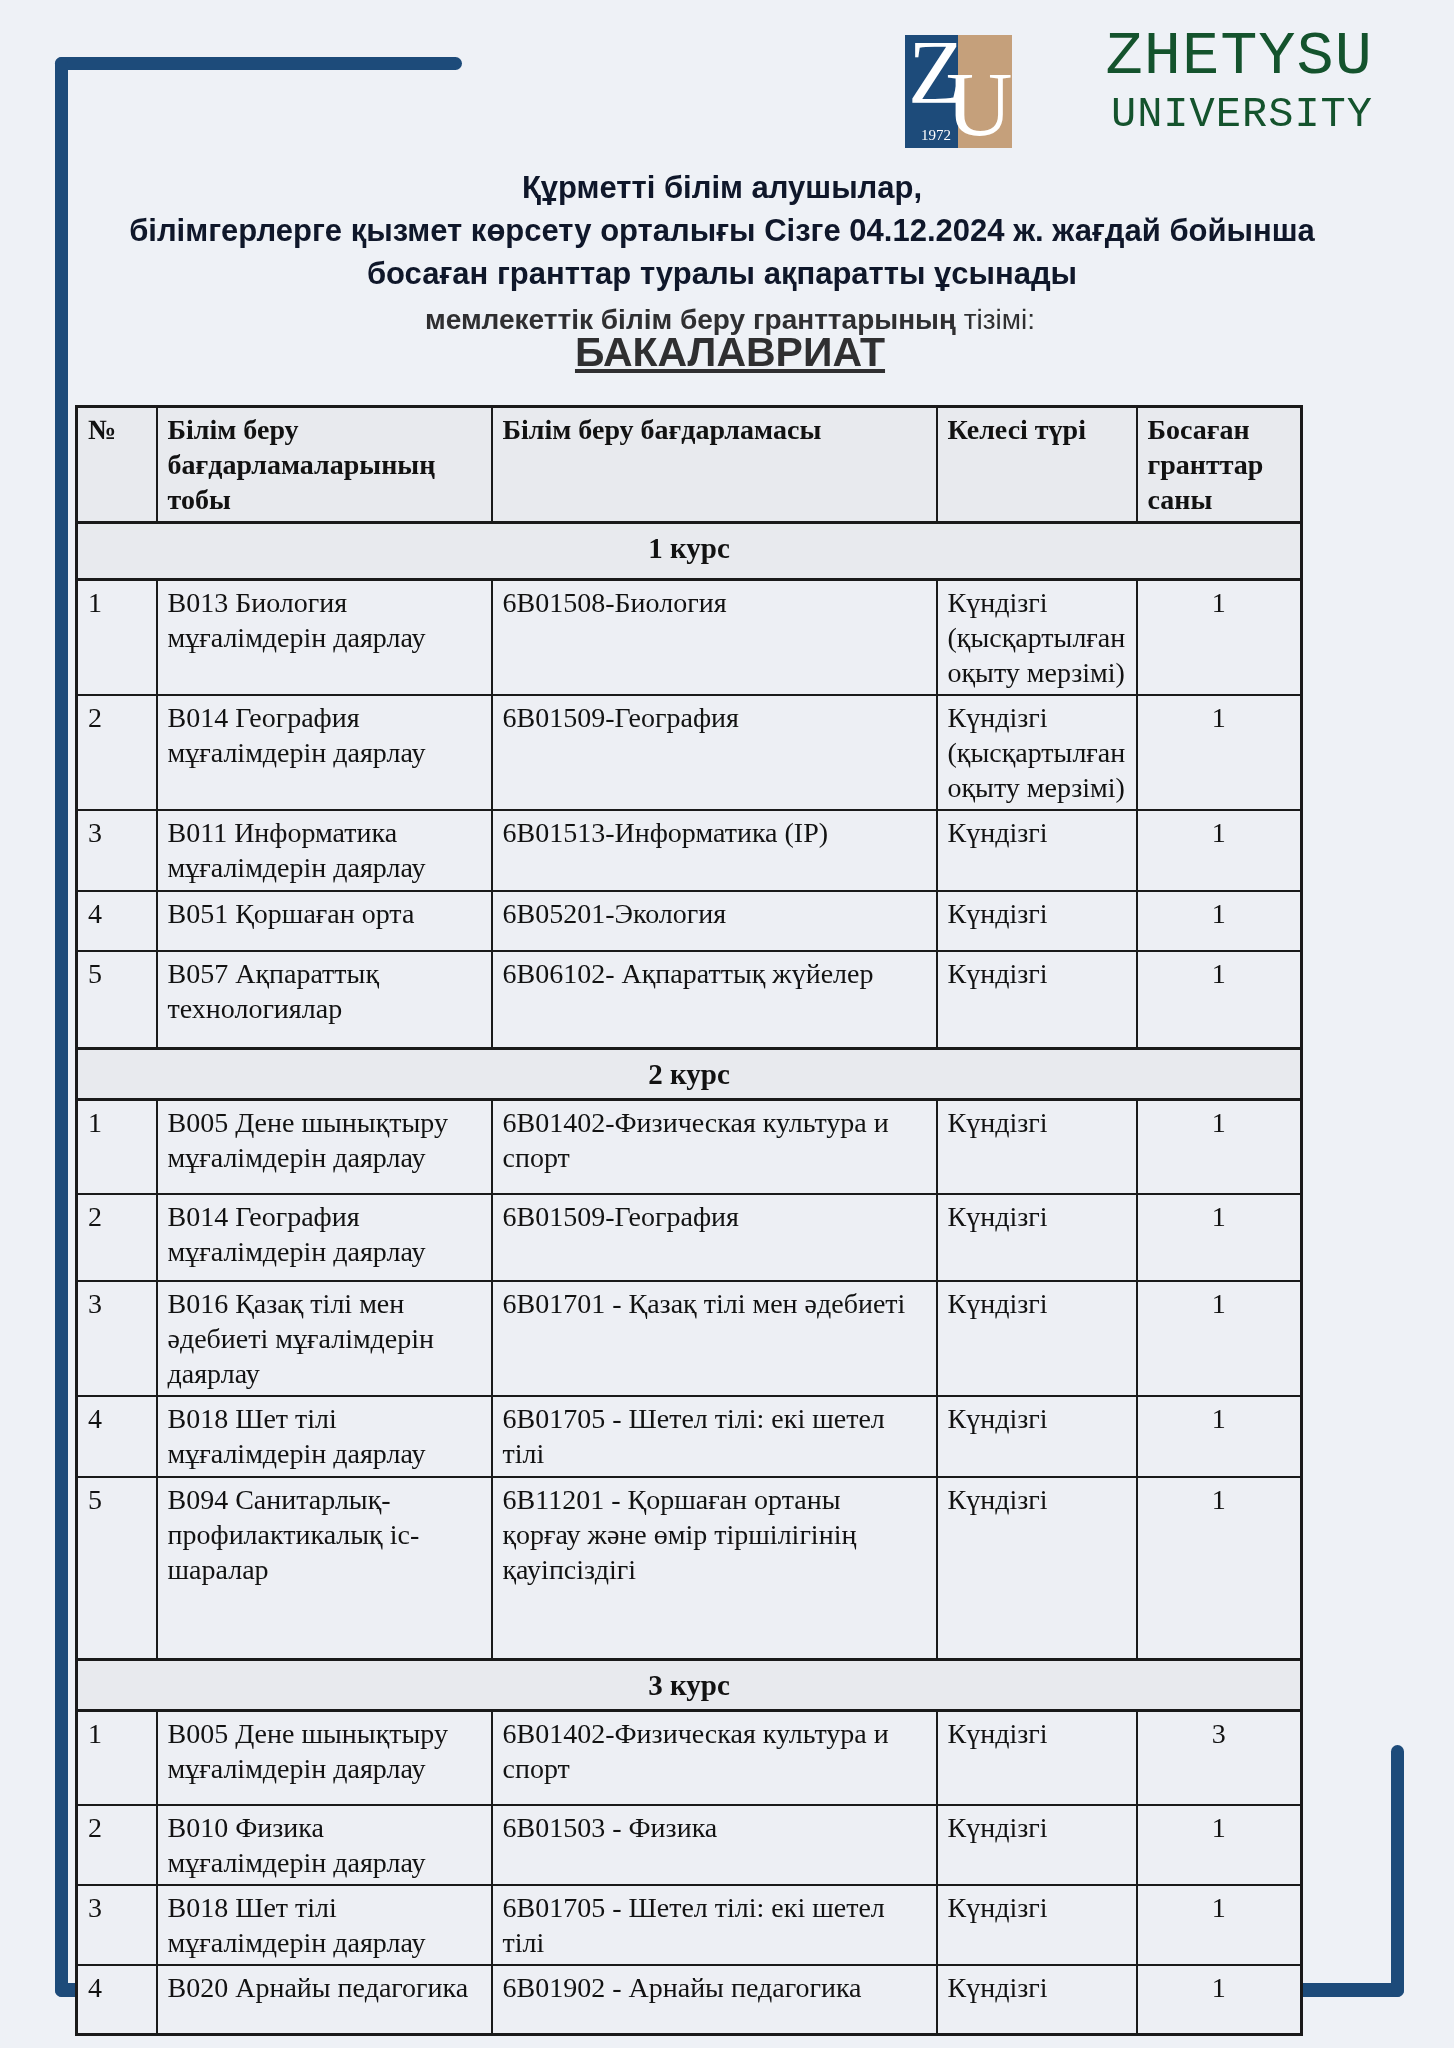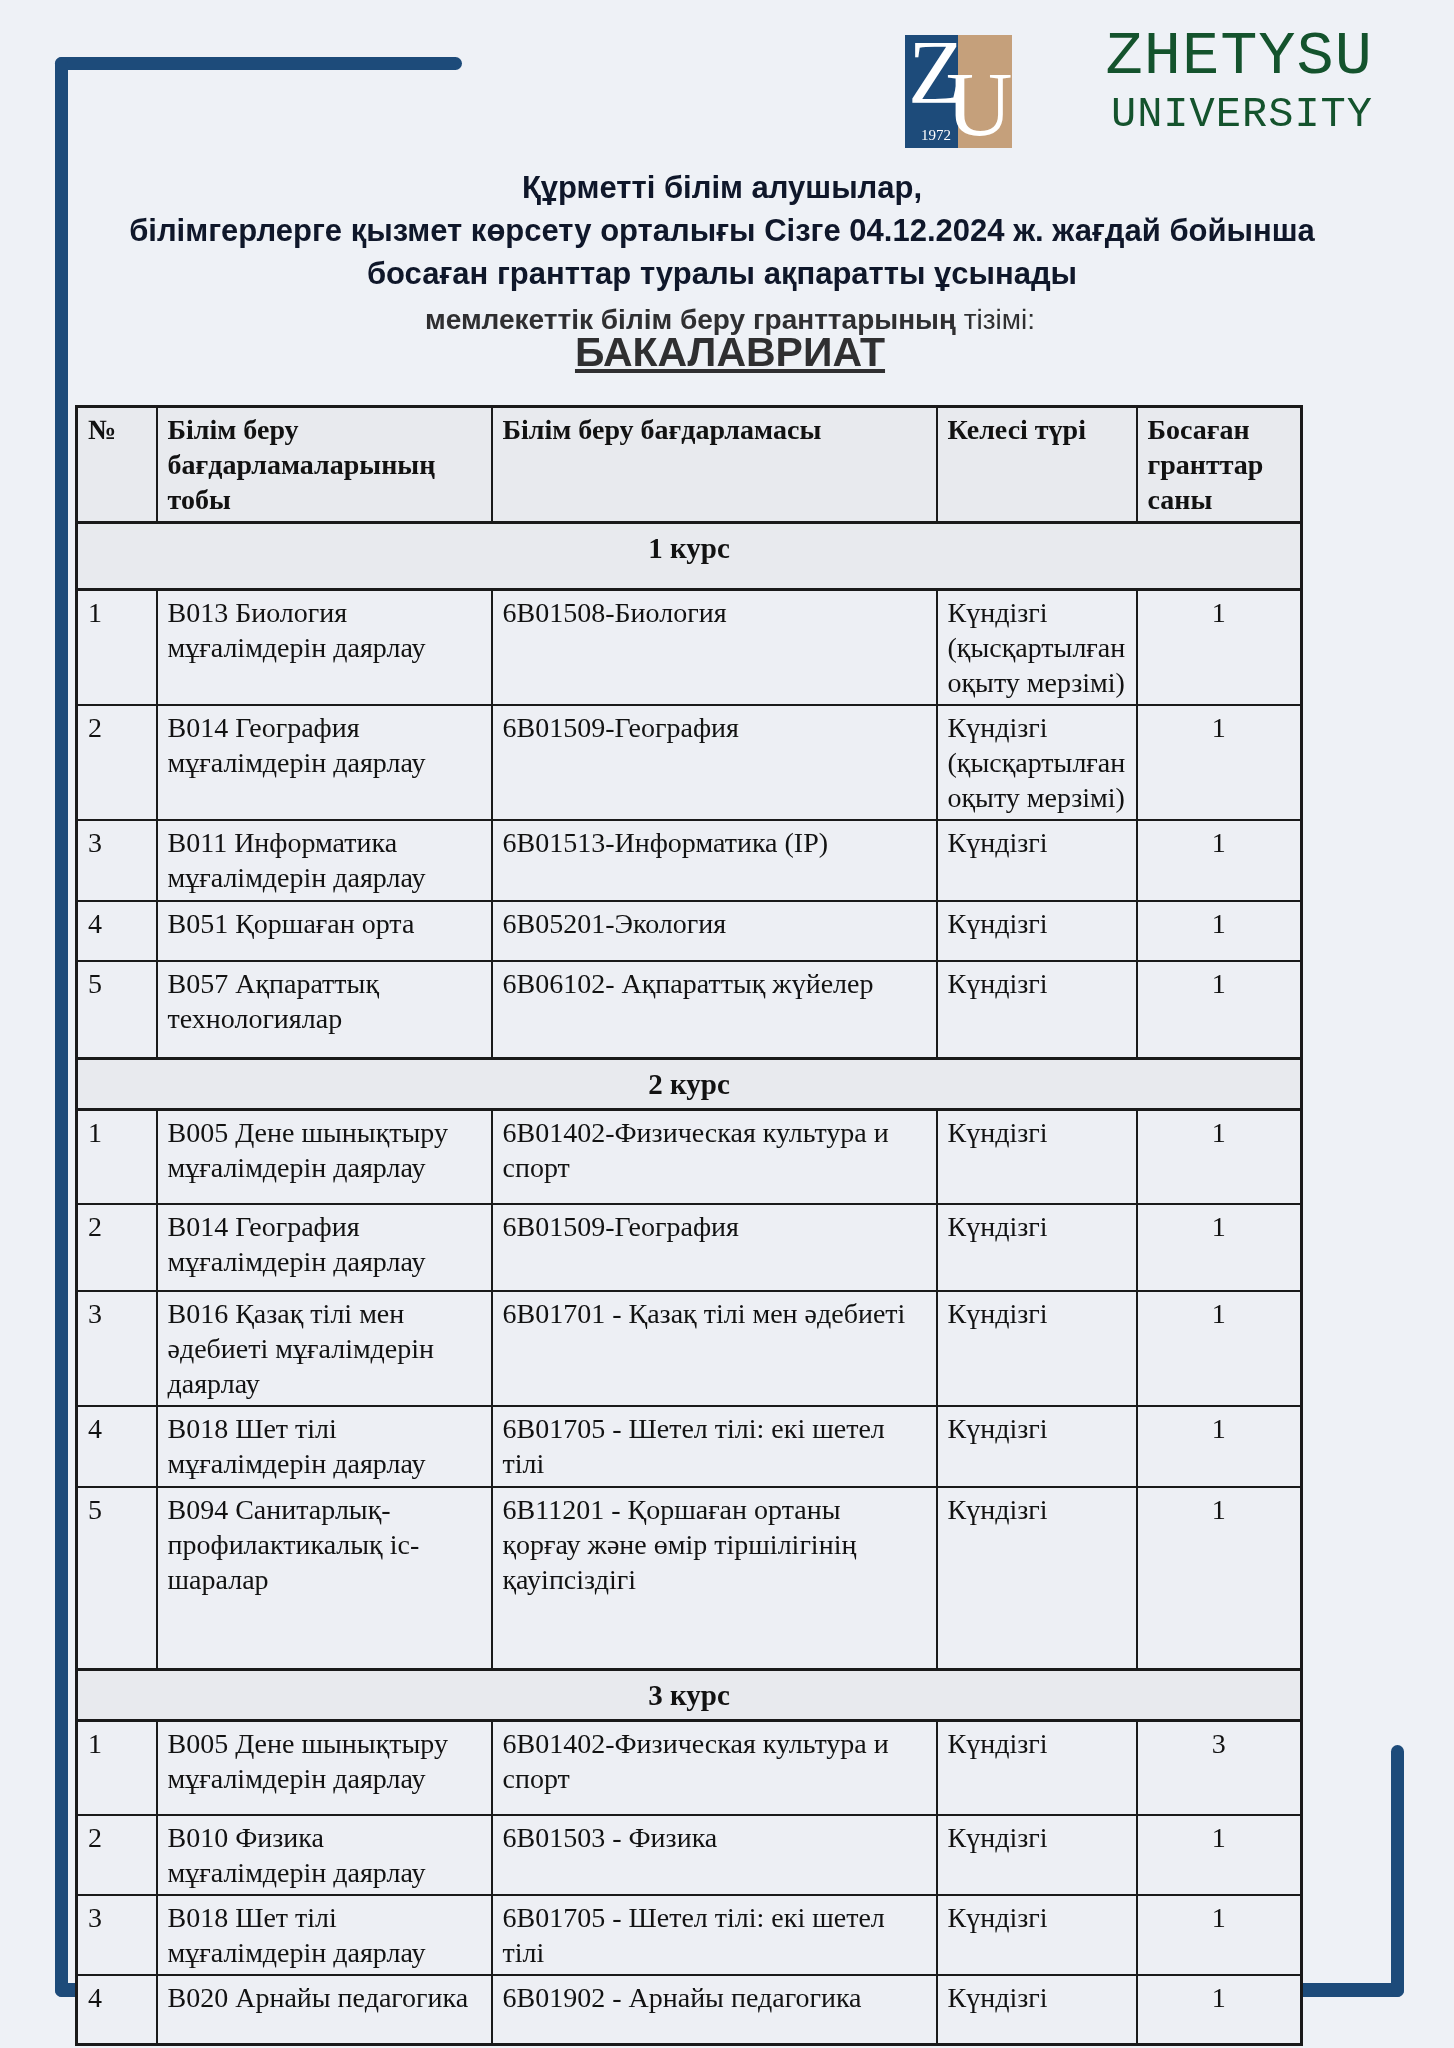--- a/index.html
+++ b/index.html
@@ -109,21 +109,21 @@
       <thead>
         <tr>
           <th>№</th>
           <th>Білім беру бағдарламаларының тобы</th>
           <th>Білім беру бағдарламасы</th>
           <th>Келесі түрі</th>
           <th>Босаған гранттар саны</th>
         </tr>
       </thead>
       <tbody>
-          <tr class="section-row" style="height: 67px;">
+          <tr class="section-row" style="height: 57px;">
             <td colspan="5">1 курс</td>
           </tr>
           <tr style="height: 101px;">
             <td class="col-num">1</td>
             <td class="col-group">B013 Биология мұғалімдерін даярлау</td>
             <td class="col-program">6B01508-Биология</td>
             <td class="col-mode">Күндізгі (қысқартылған оқыту мерзімі)</td>
             <td class="col-count">1</td>
           </tr>
           <tr style="height: 100px;">

